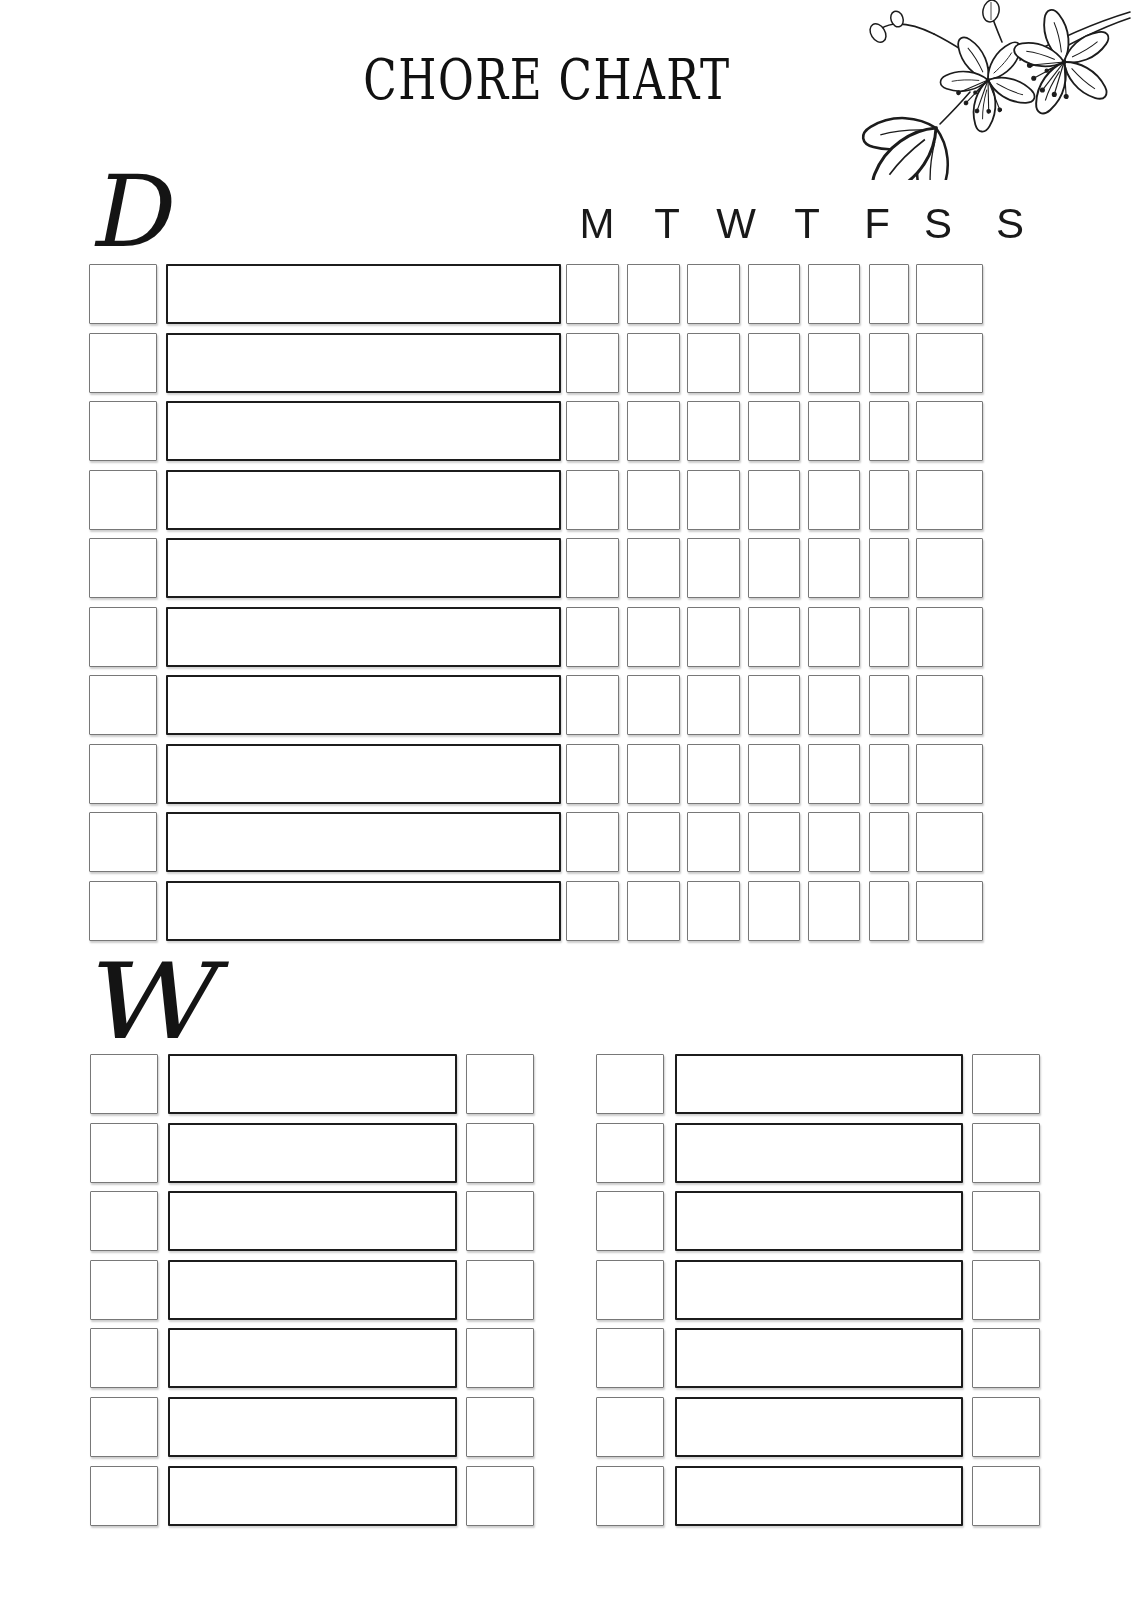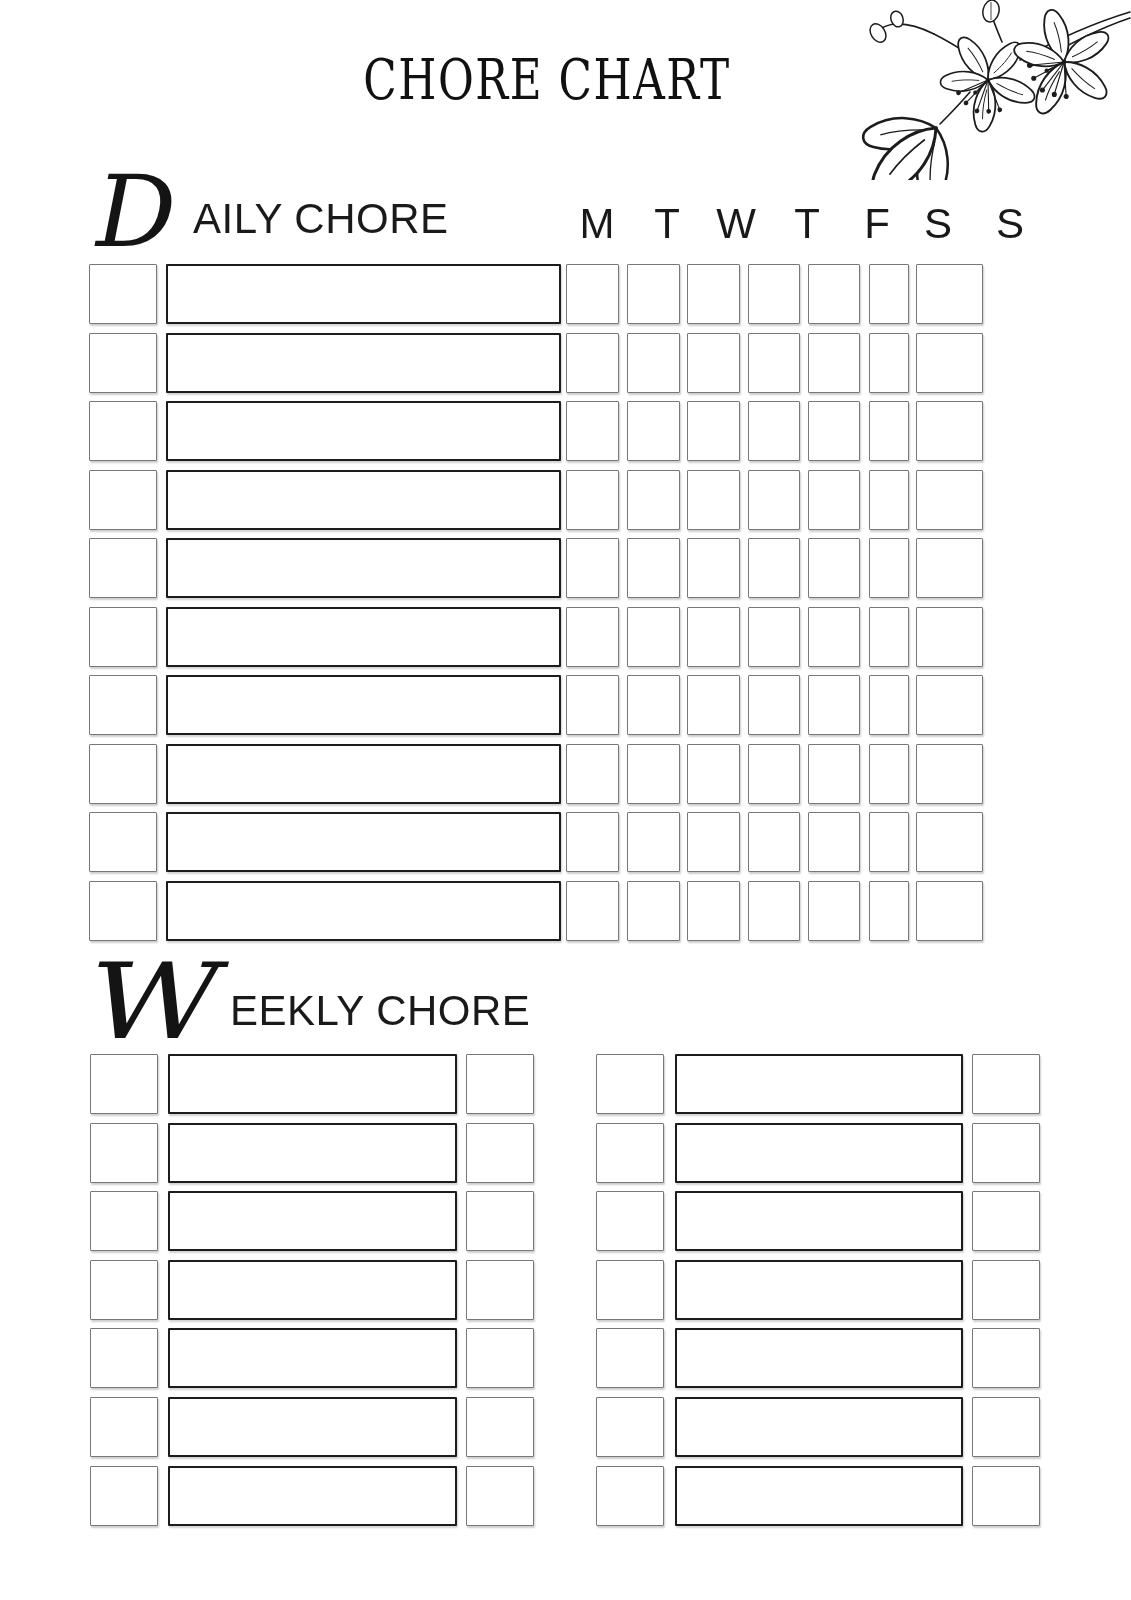--- a/index.html
+++ b/index.html
@@ -169,21 +169,20 @@
       <g transform="translate(214,62) scale(1.08)">
         <use href="#flower"></use>
         <use href="#stamens" stroke="#1c1c1c" fill="#1c1c1c"></use>
       </g>
     </g>
   </svg>
 
   <h1 class="title">CHORE CHART</h1>
 
   <span class="script-initial" id="daily-initial">D</span>
-  <span class="heading-rest" id="daily-rest">AILY CHORE</span>
 
   <div id="day-headers">
       <span class="day-letter" style="left: 597px;">M</span>
       <span class="day-letter" style="left: 667px;">T</span>
       <span class="day-letter" style="left: 736px;">W</span>
       <span class="day-letter" style="left: 807px;">T</span>
       <span class="day-letter" style="left: 877px;">F</span>
       <span class="day-letter" style="left: 938px;">S</span>
       <span class="day-letter" style="left: 1010px;">S</span>
     </div>
@@ -275,21 +274,20 @@
       <div class="box checkbox" style="left: 566px; top: 881px; width: 53px; height: 60px;"></div>
       <div class="box checkbox" style="left: 627px; top: 881px; width: 53px; height: 60px;"></div>
       <div class="box checkbox" style="left: 687px; top: 881px; width: 53px; height: 60px;"></div>
       <div class="box checkbox" style="left: 748px; top: 881px; width: 52px; height: 60px;"></div>
       <div class="box checkbox" style="left: 808px; top: 881px; width: 52px; height: 60px;"></div>
       <div class="box checkbox" style="left: 869px; top: 881px; width: 40px; height: 60px;"></div>
       <div class="box checkbox" style="left: 916px; top: 881px; width: 67px; height: 60px;"></div>
     </div>
 
   <span class="script-initial" id="weekly-initial">W</span>
-  <span class="heading-rest" id="weekly-rest">EEKLY CHORE</span>
 
   <div id="weekly-grid">
       <div class="box checkbox" style="left: 90px; top: 1054px; width: 68px; height: 60px;"></div>
       <div class="box chorebox" style="left: 168px; top: 1054px; width: 289px; height: 60px;"></div>
       <div class="box checkbox" style="left: 466px; top: 1054px; width: 68px; height: 60px;"></div>
       <div class="box checkbox" style="left: 90px; top: 1123px; width: 68px; height: 60px;"></div>
       <div class="box chorebox" style="left: 168px; top: 1123px; width: 289px; height: 60px;"></div>
       <div class="box checkbox" style="left: 466px; top: 1123px; width: 68px; height: 60px;"></div>
       <div class="box checkbox" style="left: 90px; top: 1191px; width: 68px; height: 60px;"></div>
       <div class="box chorebox" style="left: 168px; top: 1191px; width: 289px; height: 60px;"></div>

